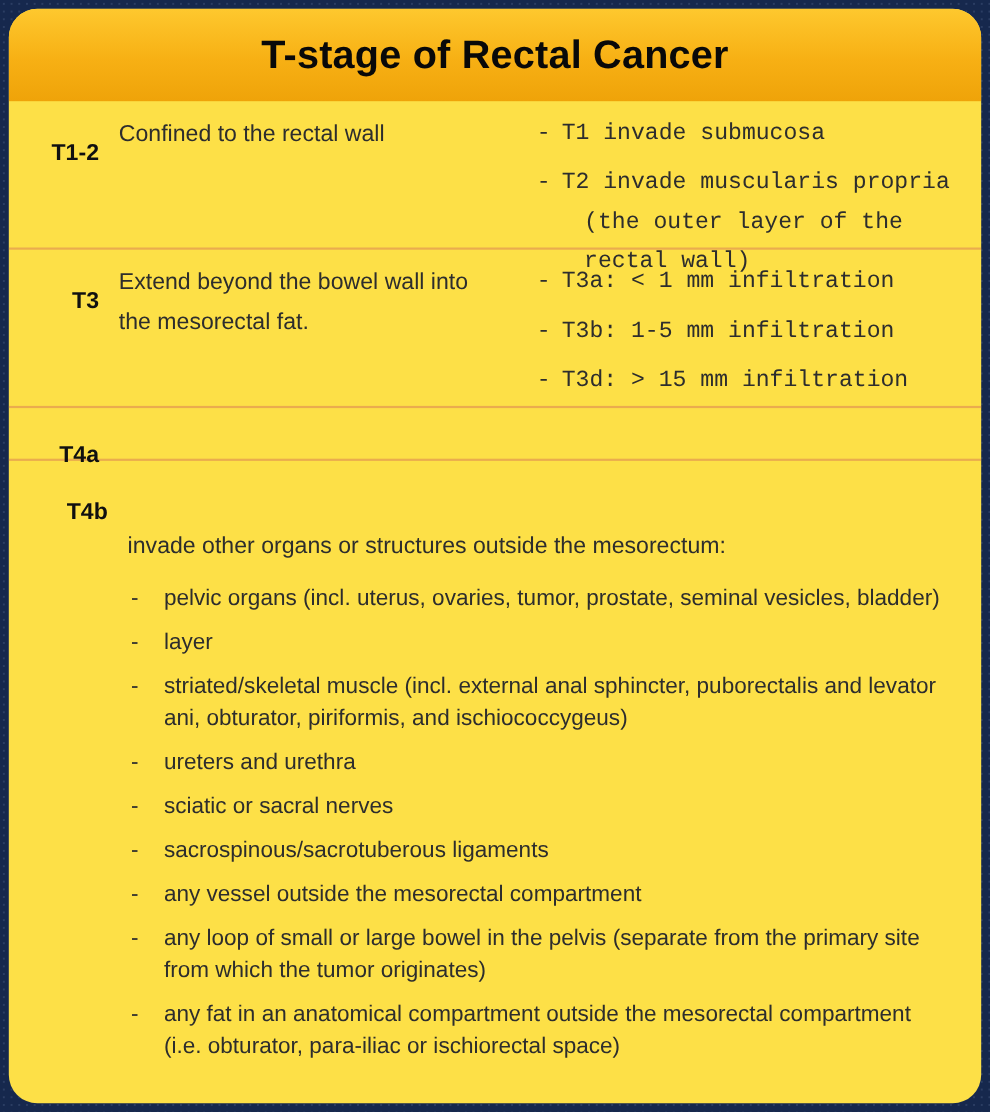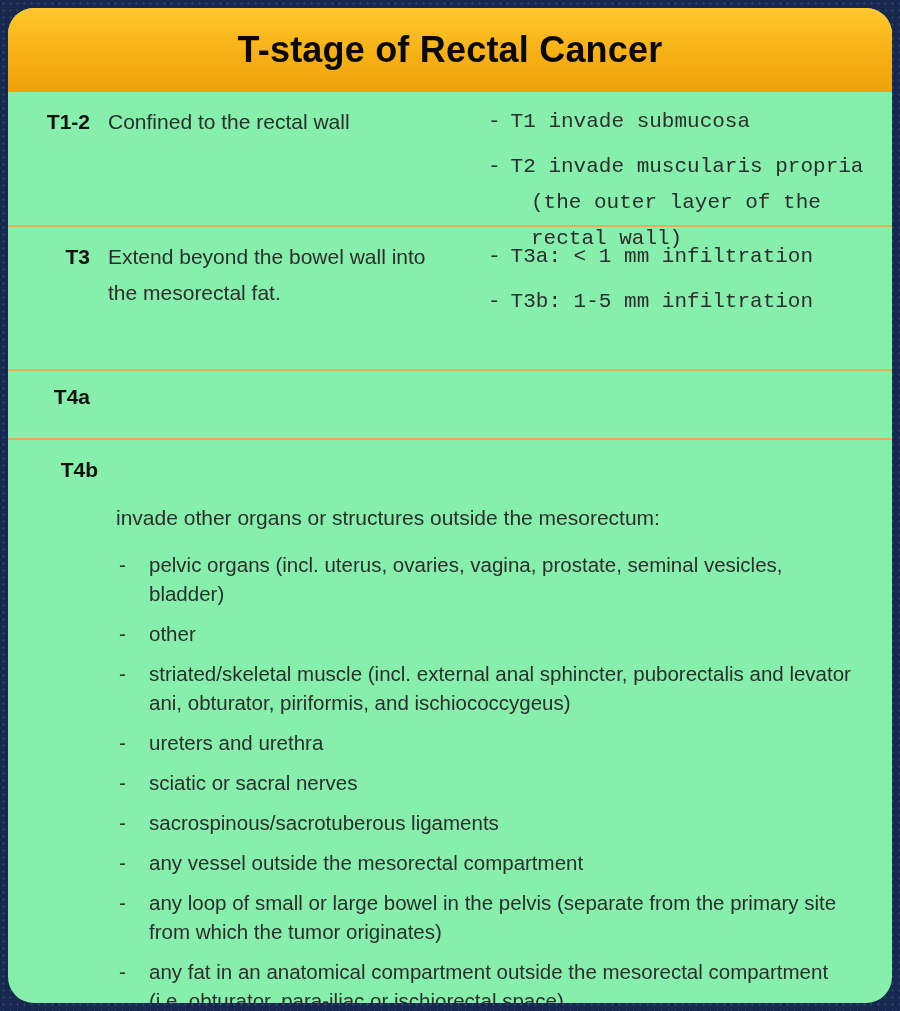--- a/index.html
+++ b/index.html
@@ -6,48 +6,48 @@
   html,body { width:900px; height:1011px; }
   body {
     font-family: "Liberation Sans", sans-serif;
     background-color:#16284d;
     background-image: radial-gradient(circle, rgba(140,160,200,0.18) 1px, transparent 1.3px);
     background-size:7px 7px;
     position:relative;
   }
   .card {
     position:absolute; left:8px; top:8px; width:884px; height:995px;
-    background:#86efac; border-radius:26px; overflow:hidden;
+    background:#fde047; border-radius:26px; overflow:hidden;
   }
   .card-header {
     height:84px;
     background:linear-gradient(180deg,#fec82e 0%, #f7b014 55%, #efa309 100%);
     display:flex; align-items:center; justify-content:center;
   }
   .card-header h1 {
     font-size:36px; font-weight:bold; color:#090909; letter-spacing:0.2px;
   }
   .row {
     display:grid;
     grid-template-columns:52px 330px 1fr;
     column-gap:18px;
     padding:12px 24px 4px 30px;
     color:#2d2d2d; font-size:21px; line-height:36px;
   }
   .row + .row { border-top:2px solid #eaac4e; }
   .row .label {
-    font-weight:bold; color:#101010; text-align:right; white-space:nowrap;
+    font-weight:bold; color:#101010; text-align:right; white-space:nowrap;margin-top:17px;
   }
   .row .desc { }
   .row .details { padding-left:32px;font-family:Liberation Mono, monospace; }
   .detail-item { padding-left:43px; text-indent:-43px; margin-bottom:9px; }
   .detail-item .dash { margin-right:10px; }
   .row-t12 { height:133px; }
   .row-t3  { height:144px; }
-  .row-t4a { grid-template-columns:52px 1fr; height:69px; padding-top:8px; }
+  .row-t4a { grid-template-columns:52px 1fr; height:48px; padding-top:8px; }
   .row-t4b { grid-template-columns:52px 1fr; padding-bottom:11px;padding-left:38px; }
   .row-t4b .desc { margin-bottom:14px;margin-top:48px; }
   .bullets { grid-column:1 / -1; margin-left:73px; margin-right:6px; }
   .bullet {
     display:flex; font-size:20.5px; line-height:29px; margin-bottom:11px;
   }
   .bullet .dash { width:30px; flex:0 0 30px; }
   .bullet .btext { flex:1; }
 </style>
 </head>
@@ -67,38 +67,39 @@
       <div class="detail-item"><span class="dash">-</span><span class="dtext">T2 invade muscularis propria (the outer layer of the rectal wall)</span></div>
     </div>
   </section>
 
   <section class="row row-t3">
     <div class="label">T3</div>
     <div class="desc">Extend beyond the bowel wall into the mesorectal fat.</div>
     <div class="details">
       <div class="detail-item"><span class="dash">-</span><span class="dtext">T3a: &lt; 1 mm infiltration</span></div>
       <div class="detail-item"><span class="dash">-</span><span class="dtext">T3b: 1-5 mm infiltration</span></div>
+      <div class="detail-item"><span class="dash">-</span><span class="dtext">T3d: &gt; 15 mm infiltration</span></div>
     </div>
   </section>
 
   <section class="row row-t4a">
     <div class="label">T4a</div>
   </section>
 
   <section class="row row-t4b">
     <div class="label">T4b</div>
     <div class="desc">invade other organs or structures outside the mesorectum:</div>
     <div class="bullets">
       <div class="bullet">
           <span class="dash">-</span>
-          <span class="btext">pelvic organs (incl. uterus, ovaries, vagina, prostate, seminal vesicles, bladder)</span>
+          <span class="btext">pelvic organs (incl. uterus, ovaries, tumor, prostate, seminal vesicles, bladder)</span>
         </div>
       <div class="bullet">
           <span class="dash">-</span>
-          <span class="btext">other</span>
+          <span class="btext">layer</span>
         </div>
       <div class="bullet">
           <span class="dash">-</span>
           <span class="btext">striated/skeletal muscle (incl. external anal sphincter, puborectalis and levator ani, obturator, piriformis, and ischiococcygeus)</span>
         </div>
       <div class="bullet">
           <span class="dash">-</span>
           <span class="btext">ureters and urethra</span>
         </div>
       <div class="bullet">

